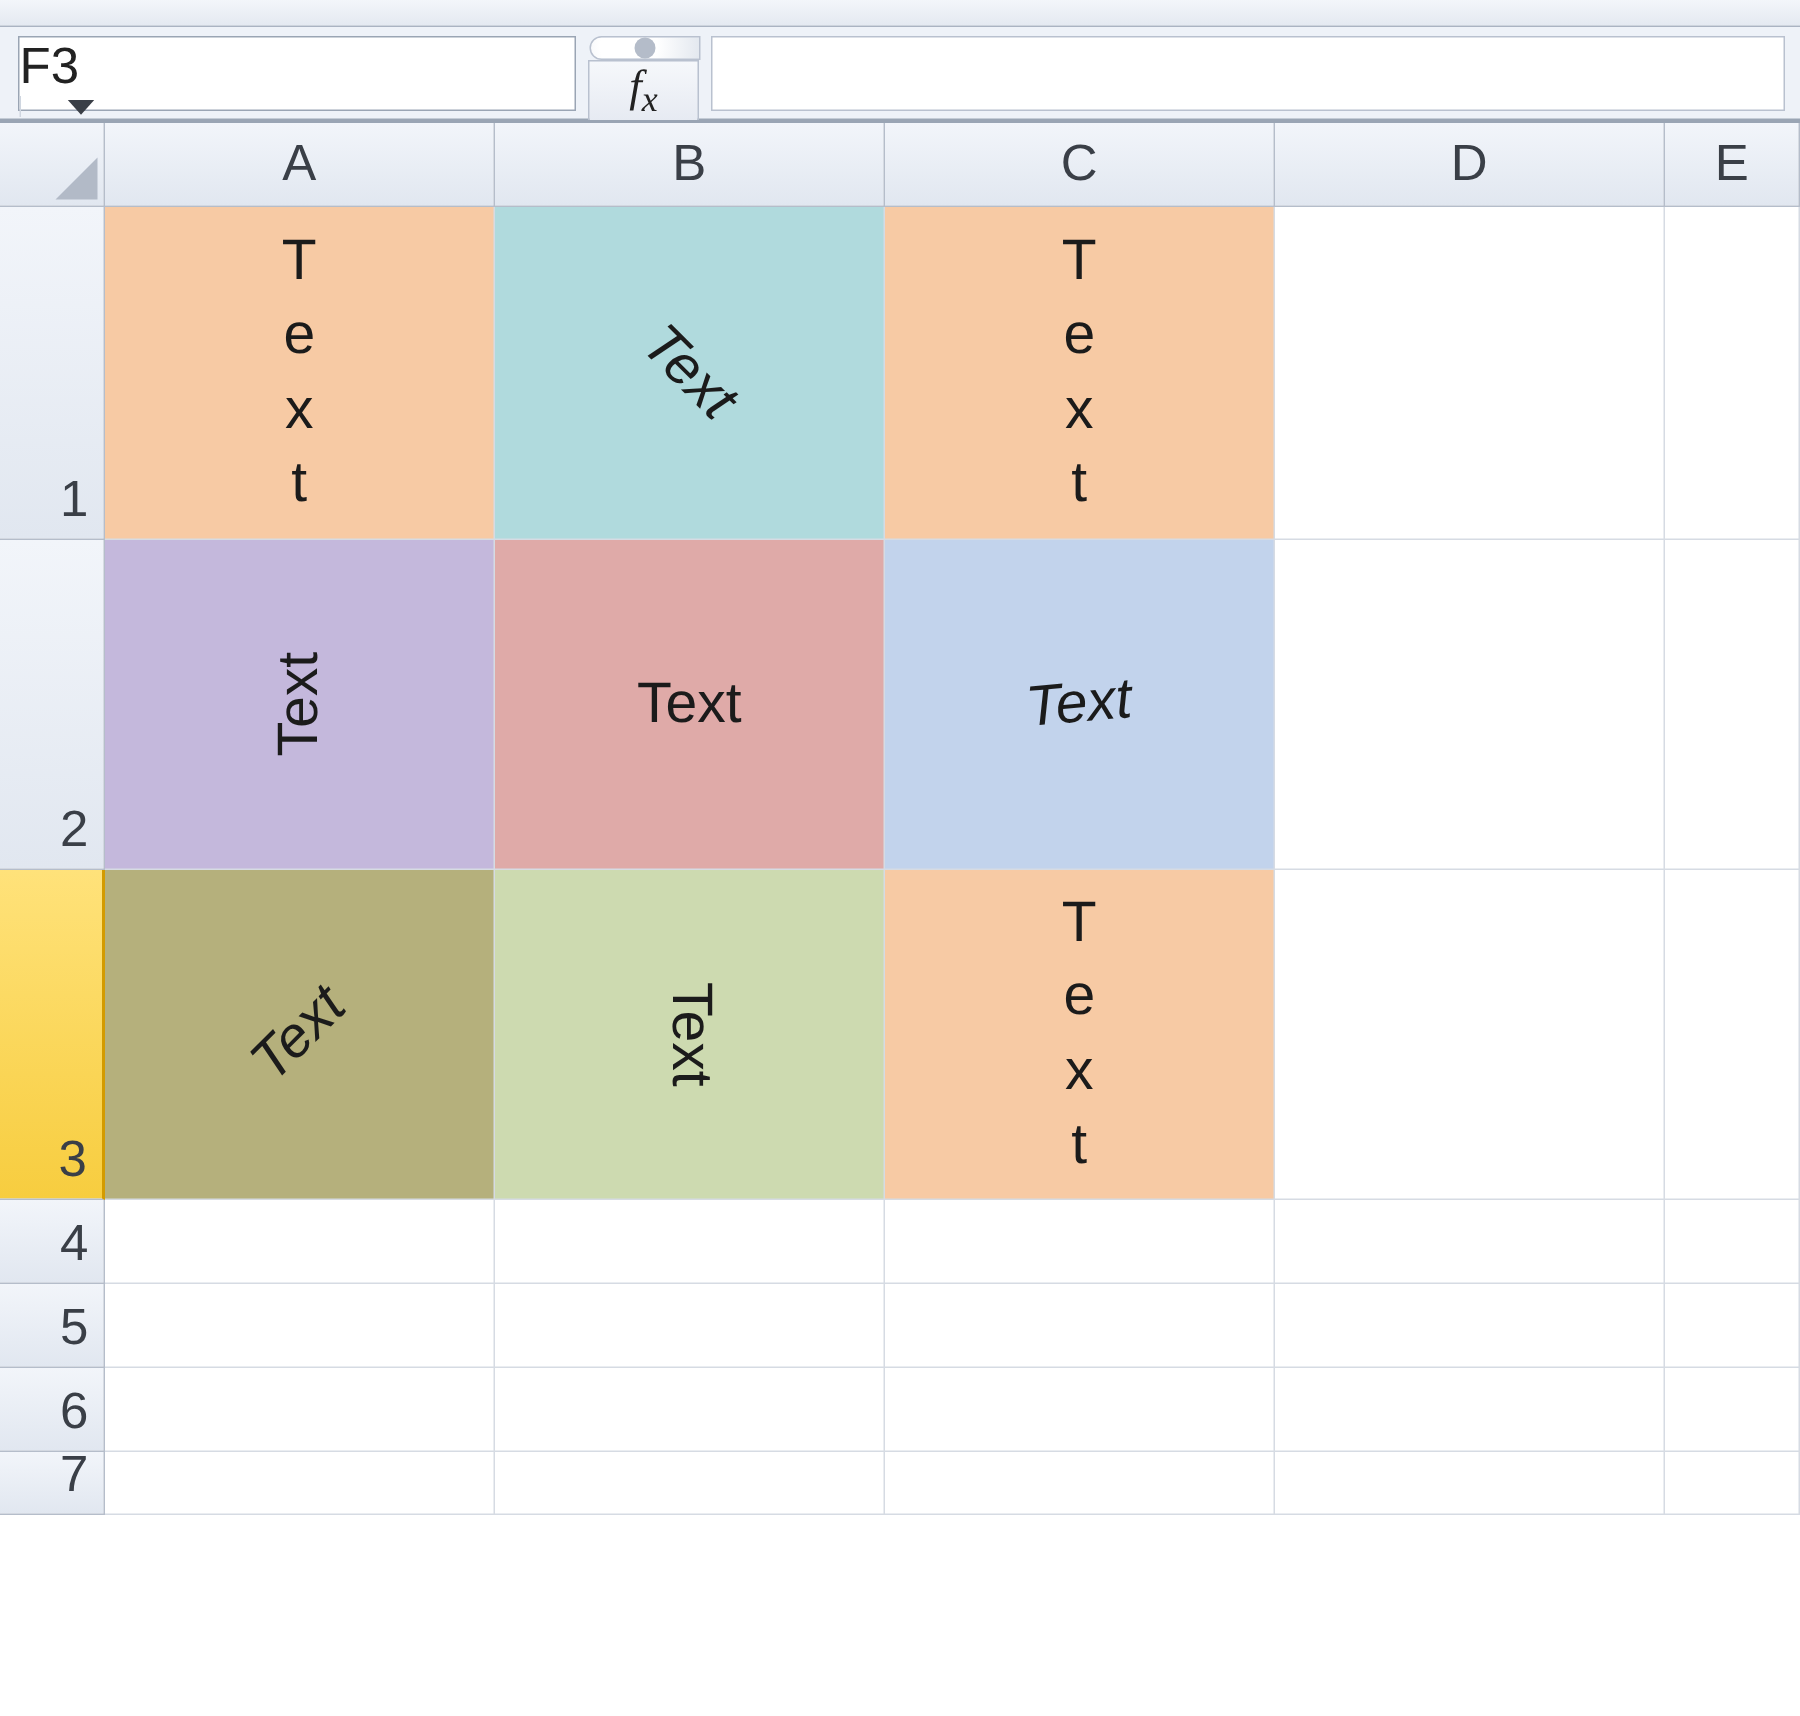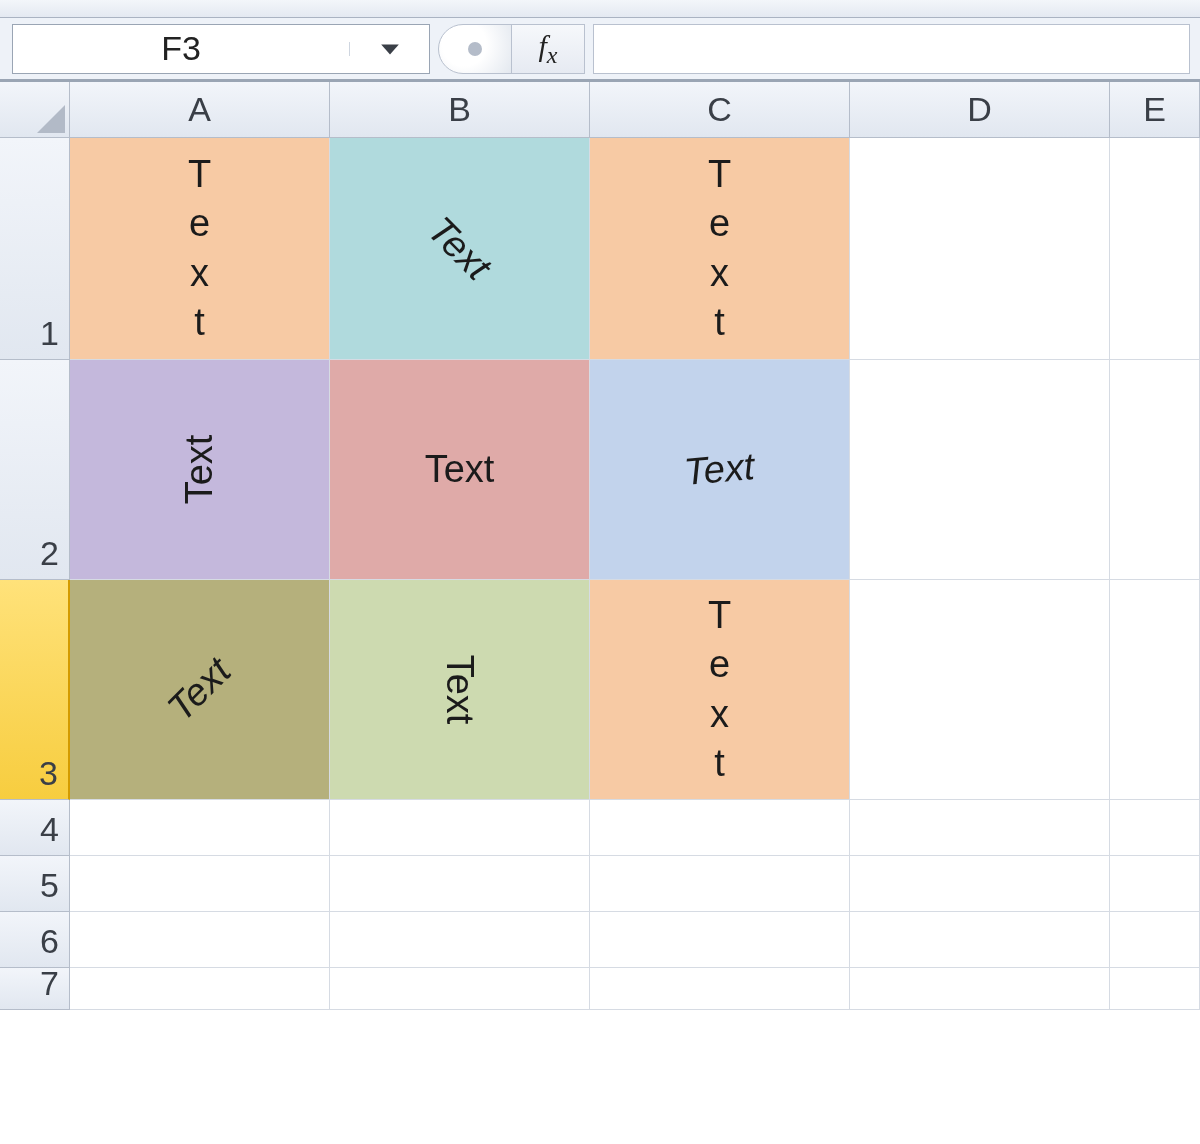--- a/index.html
+++ b/index.html
@@ -23,45 +23,47 @@
   
   .formula-bar {
     height: 62px;
     display: flex;
     align-items: center;
     background: #eef2f8;
     border-bottom: 1px solid #9aa5b4;
   }
   .name-box {
     height: 50px;
-    width: 418px;
+    width: 372px;
     margin: 6px 0 6px 12px;
     background: #fff;
     border: 1px solid #9aa5b4;
     display: flex;
-    align-items: center;
-    position: relative;
+    align-items: flex-start;
+    position: relative;
+    flex-direction: column;
   }
   .name-box .val {
     flex: 1;
     text-align: center;
     font-size: 34px;
     color: #222;
   }
   .name-box .dd {
     width: 80px;
     display: flex; align-items: center; justify-content: center;
     border-left: 1px solid #cfd6e0;
   }
   .name-box .dd svg { width: 22px; height: 14px; }
   .fx-cluster {
     height: 50px;
     margin: 6px 0 6px 8px;
     display: flex;
     align-items: center;
+    flex-direction: column;
   }
   .fx-pill {
     height: 50px; width: 74px;
     border: 1px solid #b9c1cf;
     border-radius: 28px 0 0 28px;
     background: radial-gradient(circle at 35% 40%, #fff 0 40%, #e3e8ef 100%);
     display: flex; align-items: center; justify-content: center;
     margin-right: -1px;
   }
   .fx-pill .bullet { width: 14px; height: 14px; border-radius: 50%; background: #b4bcc9; }

